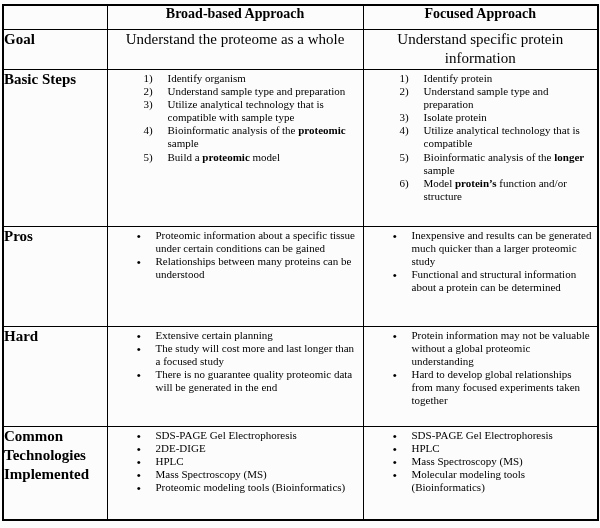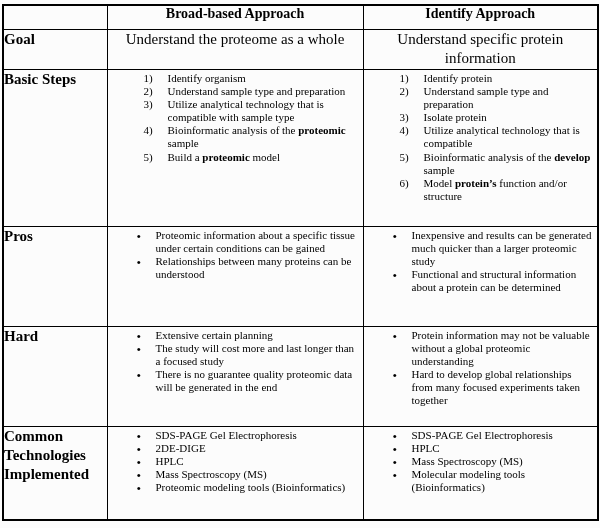--- a/index.html
+++ b/index.html
@@ -94,21 +94,21 @@
 <table class="cmp">
   <colgroup>
     <col class="c-label">
     <col class="c-broad">
     <col class="c-focused">
   </colgroup>
   <thead>
     <tr>
       <th></th>
       <th>Broad-based Approach</th>
-      <th>Identify Approach</th>
+      <th>Focused Approach</th>
     </tr>
   </thead>
   <tbody>
       <tr>
         <th class="row-label">Goal</th>
         <td class="goal-cell">
           <div>Understand the proteome as a whole</div>
         </td>
         <td class="goal-cell">
           <div>Understand specific protein information</div>
@@ -124,21 +124,21 @@
             <li><span>Bioinformatic analysis of the </span><b>proteomic</b><span> sample</span></li>
             <li><span>Build a </span><b>proteomic</b><span> model</span></li>
           </ol>
         </td>
         <td>
           <ol class="cell-list numbered">
             <li><span>Identify protein</span></li>
             <li><span>Understand sample type and preparation</span></li>
             <li><span>Isolate protein</span></li>
             <li><span>Utilize analytical technology that is compatible</span></li>
-            <li><span>Bioinformatic analysis of the </span><b>develop</b><span> sample</span></li>
+            <li><span>Bioinformatic analysis of the </span><b>longer</b><span> sample</span></li>
             <li><span>Model </span><b>protein’s</b><span> function and/or structure</span></li>
           </ol>
         </td>
       </tr>
       <tr>
         <th class="row-label">Pros</th>
         <td>
           <ul class="cell-list bulleted">
             <li><span>Proteomic information about a specific tissue under certain conditions can be gained</span></li>
             <li><span>Relationships between many proteins can be understood</span></li>

